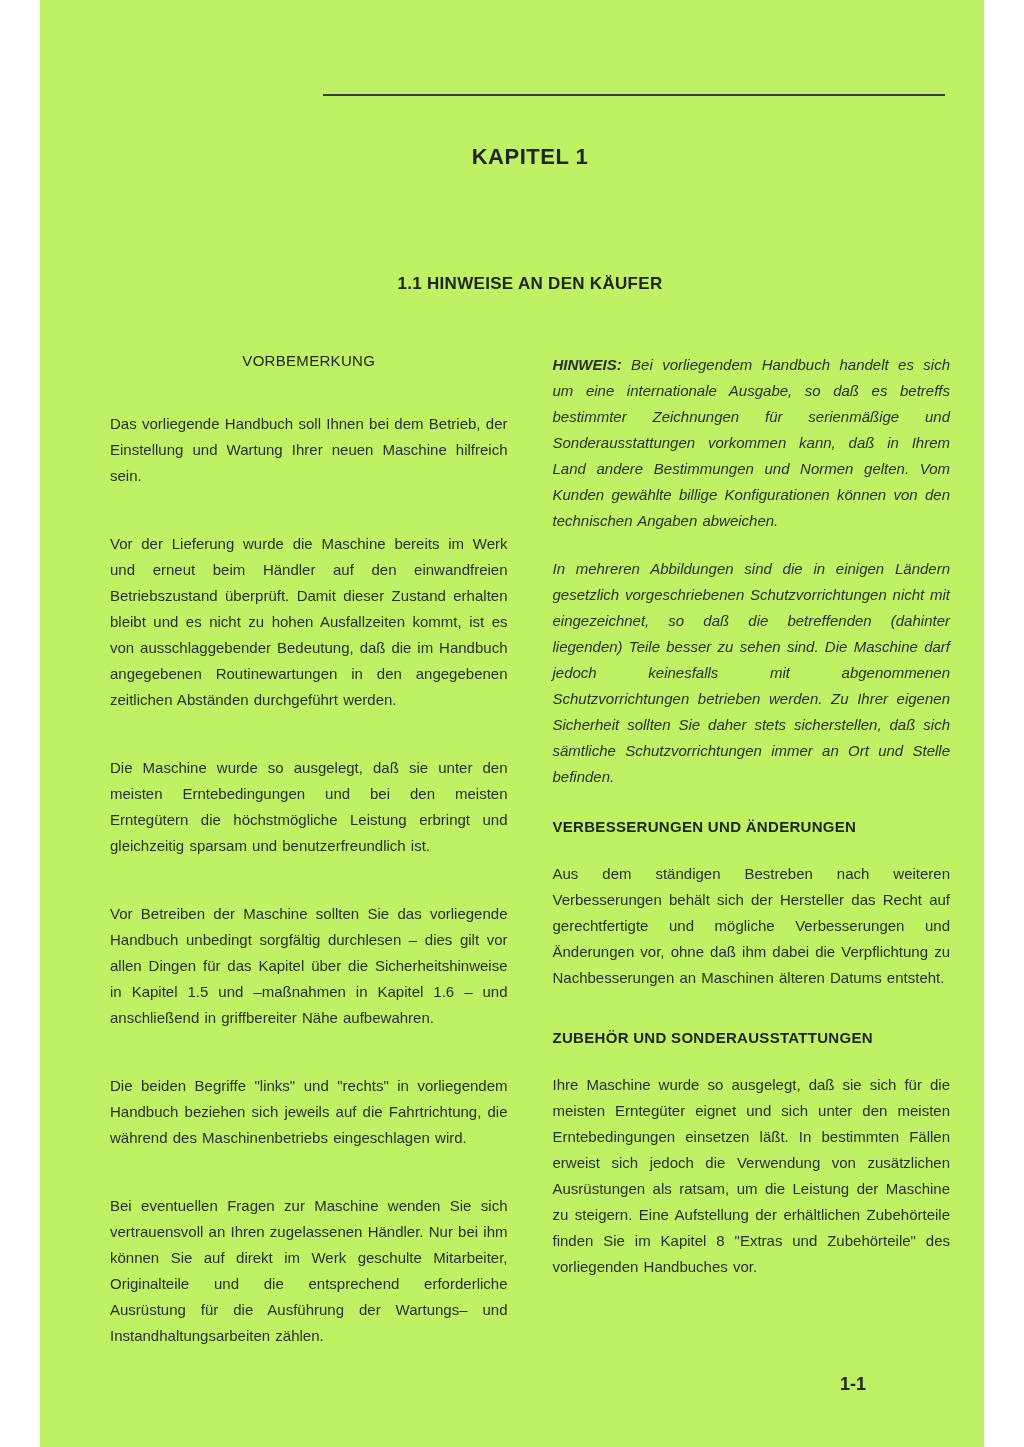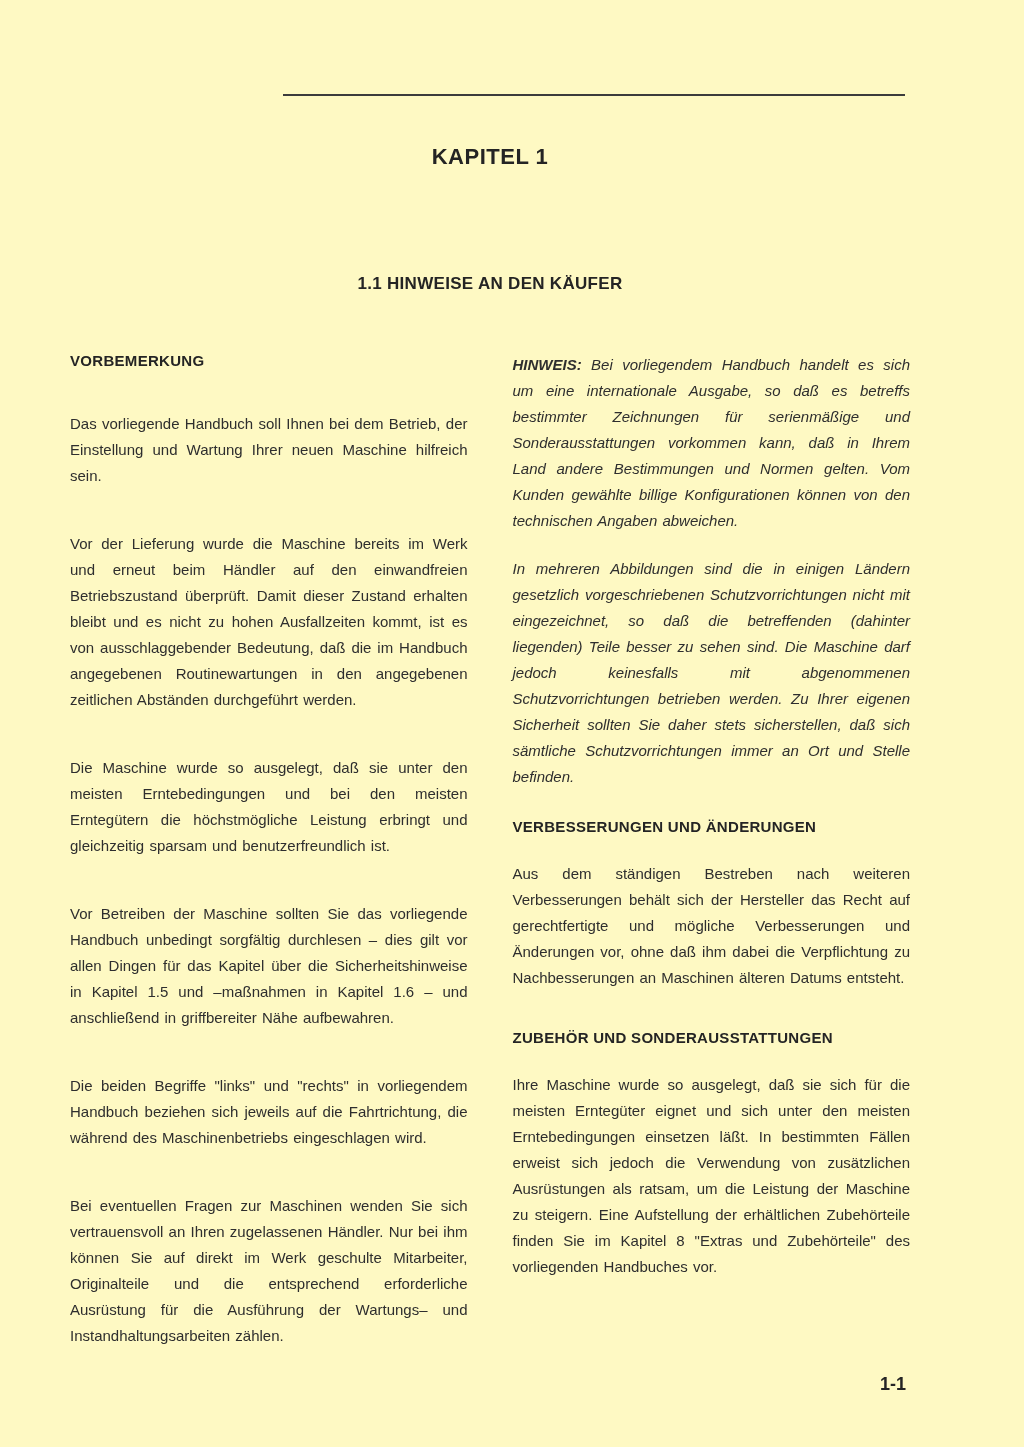--- a/index.html
+++ b/index.html
@@ -3,24 +3,24 @@
 <meta charset="utf-8">
 <style>
   * { margin: 0; padding: 0; box-sizing: border-box; }
   html, body { background: #ffffff; }
   body {
     font-family: "Liberation Sans", sans-serif;
     -webkit-font-smoothing: antialiased;
   }
   .page {
     position: relative;
-    width: 1024px;
+    width: 944px;
     height: 1447px;
     margin: 0 auto;
-    background: #fef9c3;
+    background: #bef264;
     color: #2e2e2e;
     overflow: hidden;
   }
   .top-rule {
     position: absolute;
     top: 94px;
     left: 283px;
     width: 622px;
     height: 2px;
     background: #3c3c3c;
@@ -57,24 +57,25 @@
     width: 840px;
     display: flex;
     gap: 45px;
   }
   .col {
     flex: 1;
     min-width: 0;
   }
   .col-heading {
     font-size: 15px;
-    font-weight: bold;
+    font-weight: normal;
     letter-spacing: 0.3px;
     color: #242424;
     margin-bottom: 42px;
+    text-align: center;
   }
   p.body {
     font-size: 15px;
     line-height: 26px;
     text-align: justify;
     word-spacing: 1px;
     color: #2e2e2e;
     margin-bottom: 42px;
   }
   .right-col p.note {
@@ -122,21 +123,21 @@
 
   <div class="columns">
 
     <div class="col left-col">
       <div class="col-heading">VORBEMERKUNG</div>
       <p class="body">Das vorliegende Handbuch soll Ihnen bei dem Betrieb, der Einstellung und Wartung Ihrer neuen Maschine hilfreich sein.</p>
       <p class="body">Vor der Lieferung wurde die Maschine bereits im Werk und erneut beim Händler auf den einwandfreien Betriebszustand überprüft. Damit dieser Zustand erhalten bleibt und es nicht zu hohen Ausfallzeiten kommt, ist es von ausschlaggebender Bedeutung, daß die im Handbuch angegebenen Routinewartungen in den angegebenen zeitlichen Abständen durchgeführt werden.</p>
       <p class="body">Die Maschine wurde so ausgelegt, daß sie unter den meisten Erntebedingungen und bei den meisten Erntegütern die höchstmögliche Leistung erbringt und gleichzeitig sparsam und benutzerfreundlich ist.</p>
       <p class="body">Vor Betreiben der Maschine sollten Sie das vorliegende Handbuch unbedingt sorgfältig durchlesen – dies gilt vor allen Dingen für das Kapitel über die Sicherheitshinweise in Kapitel 1.5 und –maßnahmen in Kapitel 1.6 – und anschließend in griffbereiter Nähe aufbewahren.</p>
       <p class="body">Die beiden Begriffe "links" und "rechts" in vorliegendem Handbuch beziehen sich jeweils auf die Fahrtrichtung, die während des Maschinenbetriebs eingeschlagen wird.</p>
-      <p class="body">Bei eventuellen Fragen zur Maschinen wenden Sie sich vertrauensvoll an Ihren zugelassenen Händler. Nur bei ihm können Sie auf direkt im Werk geschulte Mitarbeiter, Originalteile und die entsprechend erforderliche Ausrüstung für die Ausführung der Wartungs– und Instandhaltungsarbeiten zählen.</p>
+      <p class="body">Bei eventuellen Fragen zur Maschine wenden Sie sich vertrauensvoll an Ihren zugelassenen Händler. Nur bei ihm können Sie auf direkt im Werk geschulte Mitarbeiter, Originalteile und die entsprechend erforderliche Ausrüstung für die Ausführung der Wartungs– und Instandhaltungsarbeiten zählen.</p>
     </div>
 
     <div class="col right-col">
       <p class="body note"><span class="note-label">HINWEIS:</span> <span>Bei vorliegendem Handbuch handelt es sich um eine internationale Ausgabe, so daß es betreffs bestimmter Zeichnungen für serienmäßige und Sonderausstattungen vorkommen kann, daß in Ihrem Land andere Bestimmungen und Normen gelten. Vom Kunden gewählte billige Konfigurationen können von den technischen Angaben abweichen.</span></p>
       <p class="body note">In mehreren Abbildungen sind die in einigen Ländern gesetzlich vorgeschriebenen Schutzvorrichtungen nicht mit eingezeichnet, so daß die betreffenden (dahinter liegenden) Teile besser zu sehen sind. Die Maschine darf jedoch keinesfalls mit abgenommenen Schutzvorrichtungen betrieben werden. Zu Ihrer eigenen Sicherheit sollten Sie daher stets sicherstellen, daß sich sämtliche Schutzvorrichtungen immer an Ort und Stelle befinden.</p>
       <div class="sub-heading">VERBESSERUNGEN UND ÄNDERUNGEN</div>
       <p class="body plain">Aus dem ständigen Bestreben nach weiteren Verbesserungen behält sich der Hersteller das Recht auf gerechtfertigte und mögliche Verbesserungen und Änderungen vor, ohne daß ihm dabei die Verpflichtung zu Nachbesserungen an Maschinen älteren Datums entsteht.</p>
       <div class="sub-heading accessories">ZUBEHÖR UND SONDERAUSSTATTUNGEN</div>
       <p class="body plain">Ihre Maschine wurde so ausgelegt, daß sie sich für die meisten Erntegüter eignet und sich unter den meisten Erntebedingungen einsetzen läßt. In bestimmten Fällen erweist sich jedoch die Verwendung von zusätzlichen Ausrüstungen als ratsam, um die Leistung der Maschine zu steigern. Eine Aufstellung der erhältlichen Zubehörteile finden Sie im Kapitel 8 "Extras und Zubehörteile" des vorliegenden Handbuches vor.</p>
     </div>

